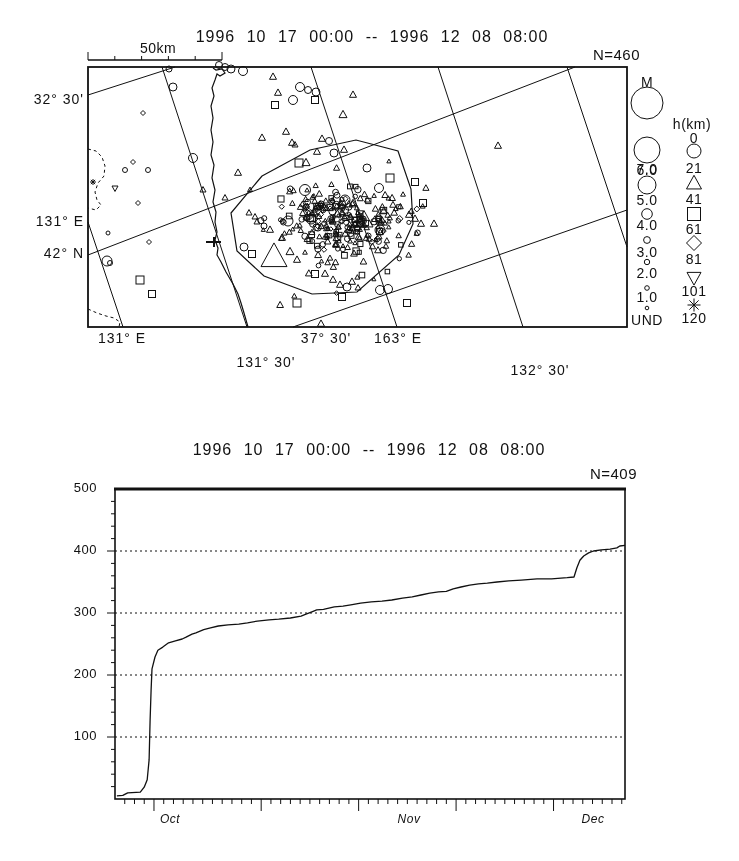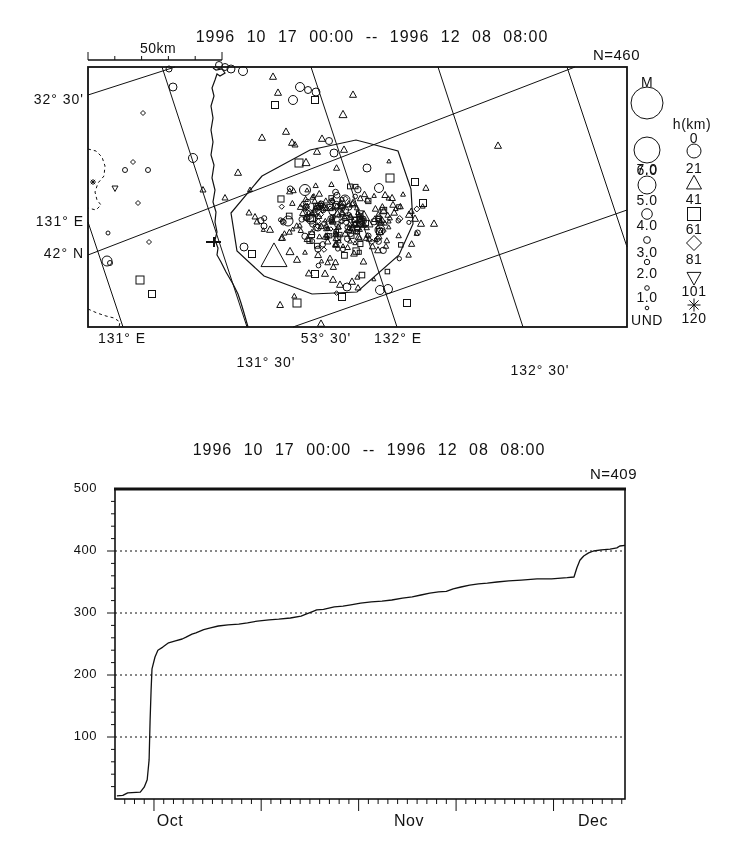--- a/index.html
+++ b/index.html
@@ -5,21 +5,21 @@
   html,body{margin:0;padding:0;background:#fff;}
   #page{position:relative;width:739px;height:861px;background:#ffffff;overflow:hidden;
         font-family:"Liberation Sans",sans-serif;color:#111;}
   #gfx{position:absolute;left:0;top:0;}
   .lbl{position:absolute;white-space:nowrap;color:#111;}
   .title{font-size:16px;letter-spacing:1px;word-spacing:6px;font-weight:500;}
   .nlab{font-size:15px;letter-spacing:0.5px;}
   .maplab{font-size:14px;letter-spacing:1px;}
   .leglab{font-size:14px;letter-spacing:0.5px;}
   .ytick{font-size:13px;letter-spacing:0.5px;}
-  .xmonth{font-size:16px;letter-spacing:0.5px;}
+  .xmonth{font-size:12px;letter-spacing:0.5px;font-style:italic;}
   .scalelab{font-size:14px;letter-spacing:0.5px;}
   .ctr{transform:translateX(-50%);}
 </style>
 </head>
 <body>
 
 <div id="page">
   <svg id="gfx" width="739" height="861" viewBox="0 0 739 861">
       <g stroke="#111" fill="none" stroke-width="1">
         <line x1="88" y1="95" x2="175" y2="67"></line>
@@ -545,22 +545,22 @@
   <div class="lbl nlab" style="right:99px;top:46px;">N=460</div>
   <div class="lbl scalelab ctr" style="left:158px;top:40px;">50km</div>
   <div class="lbl leglab ctr" style="left:647px;top:74px;">M</div>
   <div class="lbl leglab ctr" style="left:692px;top:116px;">h(km)</div>
   <div id="map-labels">
       <div class="lbl maplab" style="right: 655px; top: 91px;">32° 30'</div>
       <div class="lbl maplab" style="right: 655px; top: 213px;">131° E</div>
       <div class="lbl maplab" style="right: 655px; top: 245px;">42° N</div>
       <div class="lbl maplab ctr" style="left: 122px; top: 330px;">131° E</div>
       <div class="lbl maplab ctr" style="left: 266px; top: 330px; margin-top: 24px;">131° 30'</div>
-      <div class="lbl maplab ctr" style="left: 326px; top: 330px;">53° 30'</div>
-      <div class="lbl maplab ctr" style="left: 398px; top: 330px;">132° E</div>
+      <div class="lbl maplab ctr" style="left: 326px; top: 330px;">37° 30'</div>
+      <div class="lbl maplab ctr" style="left: 398px; top: 330px;">163° E</div>
       <div class="lbl maplab ctr" style="left: 540px; top: 330px; margin-top: 32px;">132° 30'</div>
       <div class="lbl leglab ctr" style="left: 647px; top: 121px; margin-top: 40px;">7.0</div>
       <div class="lbl leglab ctr" style="left: 647px; top: 162px;">6.0</div>
       <div class="lbl leglab ctr" style="left: 647px; top: 192px;">5.0</div>
       <div class="lbl leglab ctr" style="left: 647px; top: 217px;">4.0</div>
       <div class="lbl leglab ctr" style="left: 647px; top: 244px;">3.0</div>
       <div class="lbl leglab ctr" style="left: 647px; top: 265px;">2.0</div>
       <div class="lbl leglab ctr" style="left: 647px; top: 289px;">1.0</div>
       <div class="lbl leglab ctr" style="left: 647px; top: 312px;">UND</div>
       <div class="lbl leglab ctr" style="left: 694px; top: 130px;">0</div>

